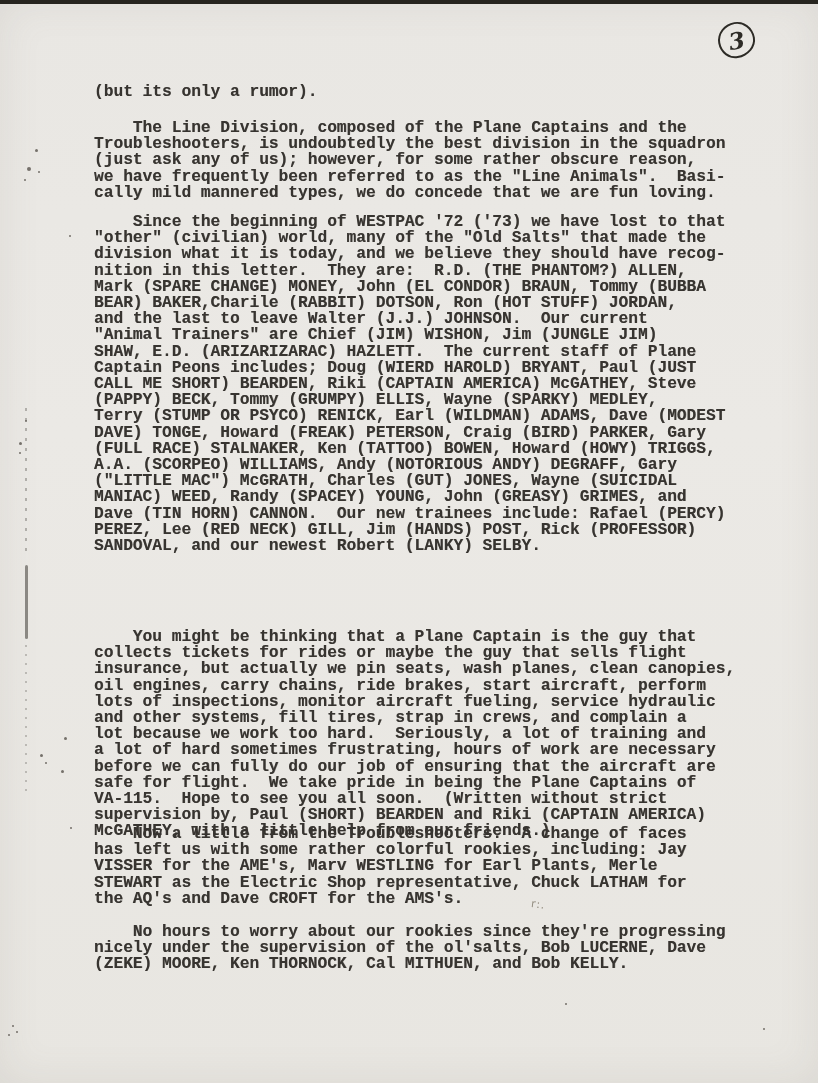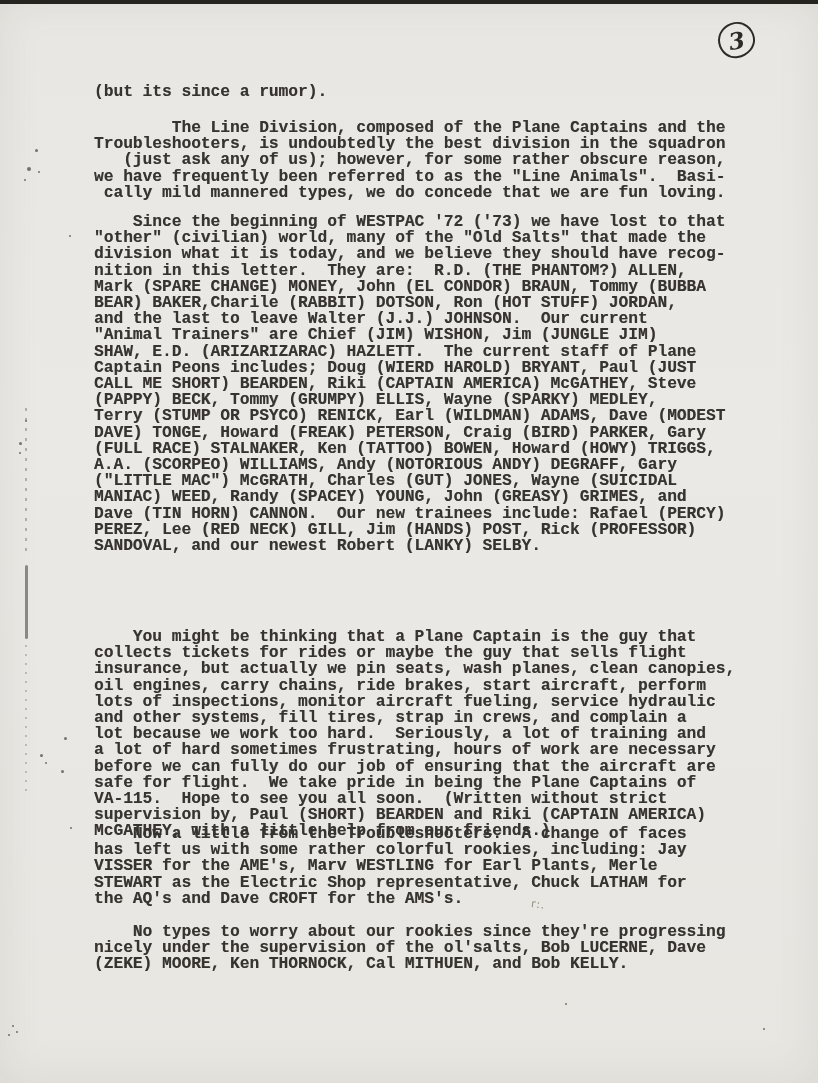--- a/index.html
+++ b/index.html
@@ -20,21 +20,21 @@
   }
   .para{
     position:absolute;left:94px;
     white-space:pre;
     font-family:"Liberation Mono",monospace;
     font-size:16.2px;line-height:16.2px;font-weight:bold;
     color:#373430;
     text-shadow:0.3px 0.3px 0.5px rgba(55,52,48,0.5);
   }
   .p0{top:84px;}
-  .p1{top:120px;text-align:right;}
+  .p1{top:120px;}
   .p2{top:214px;}
   .p3{top:629px;}
   .p4{top:826px;}
   .p5{top:924px;}
   .page-number{
     position:absolute;left:718px;top:22px;width:33px;height:32px;
     border:2.5px solid #2d2b26;
     border-radius:52% 48% 55% 45% / 50% 52% 48% 50%;
     transform:rotate(-10deg);
     display:flex;align-items:center;justify-content:center;
@@ -56,21 +56,21 @@
 <body>
 
 <div class="page">
 
   <div class="top-edge"></div>
 
   <div class="page-number">
     <span>3</span>
   </div>
 
-  <div class="para p0">(but its since a rumor).</div>
+  <div class="para p0">(but its only a rumor).</div>
 
   <div class="para p1">    The Line Division, composed of the Plane Captains and the
 Troubleshooters, is undoubtedly the best division in the squadron
 (just ask any of us); however, for some rather obscure reason,
 we have frequently been referred to as the "Line Animals".  Basi-
 cally mild mannered types, we do concede that we are fun loving.</div>
 
   <div class="para p2">    Since the beginning of WESTPAC '72 ('73) we have lost to that
 "other" (civilian) world, many of the "Old Salts" that made the
 division what it is today, and we believe they should have recog-
@@ -107,21 +107,21 @@
 supervision by, Paul (SHORT) BEARDEN and Riki (CAPTAIN AMERICA)
 McGATHEY, with a little help from our friends.)</div>
 
   <div class="para p4">    Now a little from the Troubleshooters.  A change of faces
 has left us with some rather colorful rookies, including: Jay
 VISSER for the AME's, Marv WESTLING for Earl Plants, Merle
 STEWART as the Electric Shop representative, Chuck LATHAM for
 the AQ's and Dave CROFT for the AMS's.
 </div>
 
-  <div class="para p5">    No types to worry about our rookies since they're progressing
+  <div class="para p5">    No hours to worry about our rookies since they're progressing
 nicely under the supervision of the ol'salts, Bob LUCERNE, Dave
 (ZEKE) MOORE, Ken THORNOCK, Cal MITHUEN, and Bob KELLY.</div>
 
   <div class="smudge">r:.</div>
 
   <div class="crease a"></div>
   <div class="crease b"></div>
   <div class="crease c"></div>
 
   <div class="speck" style="left:35px;top:149px;width:3px;height:3px;"></div>

